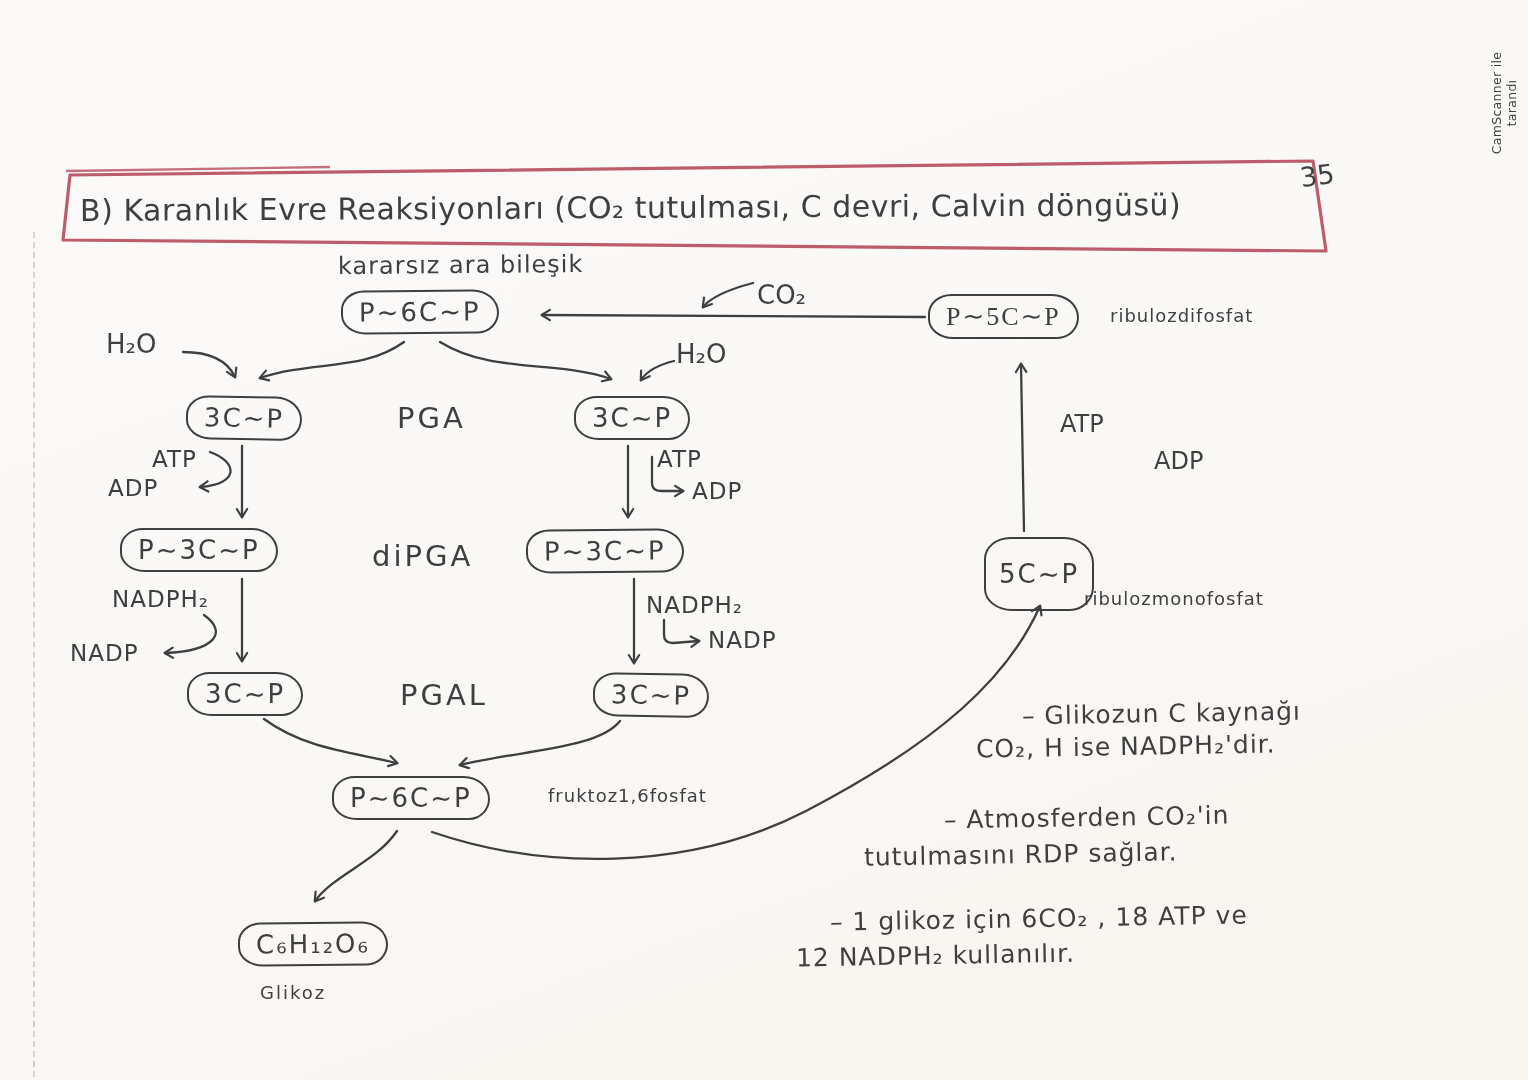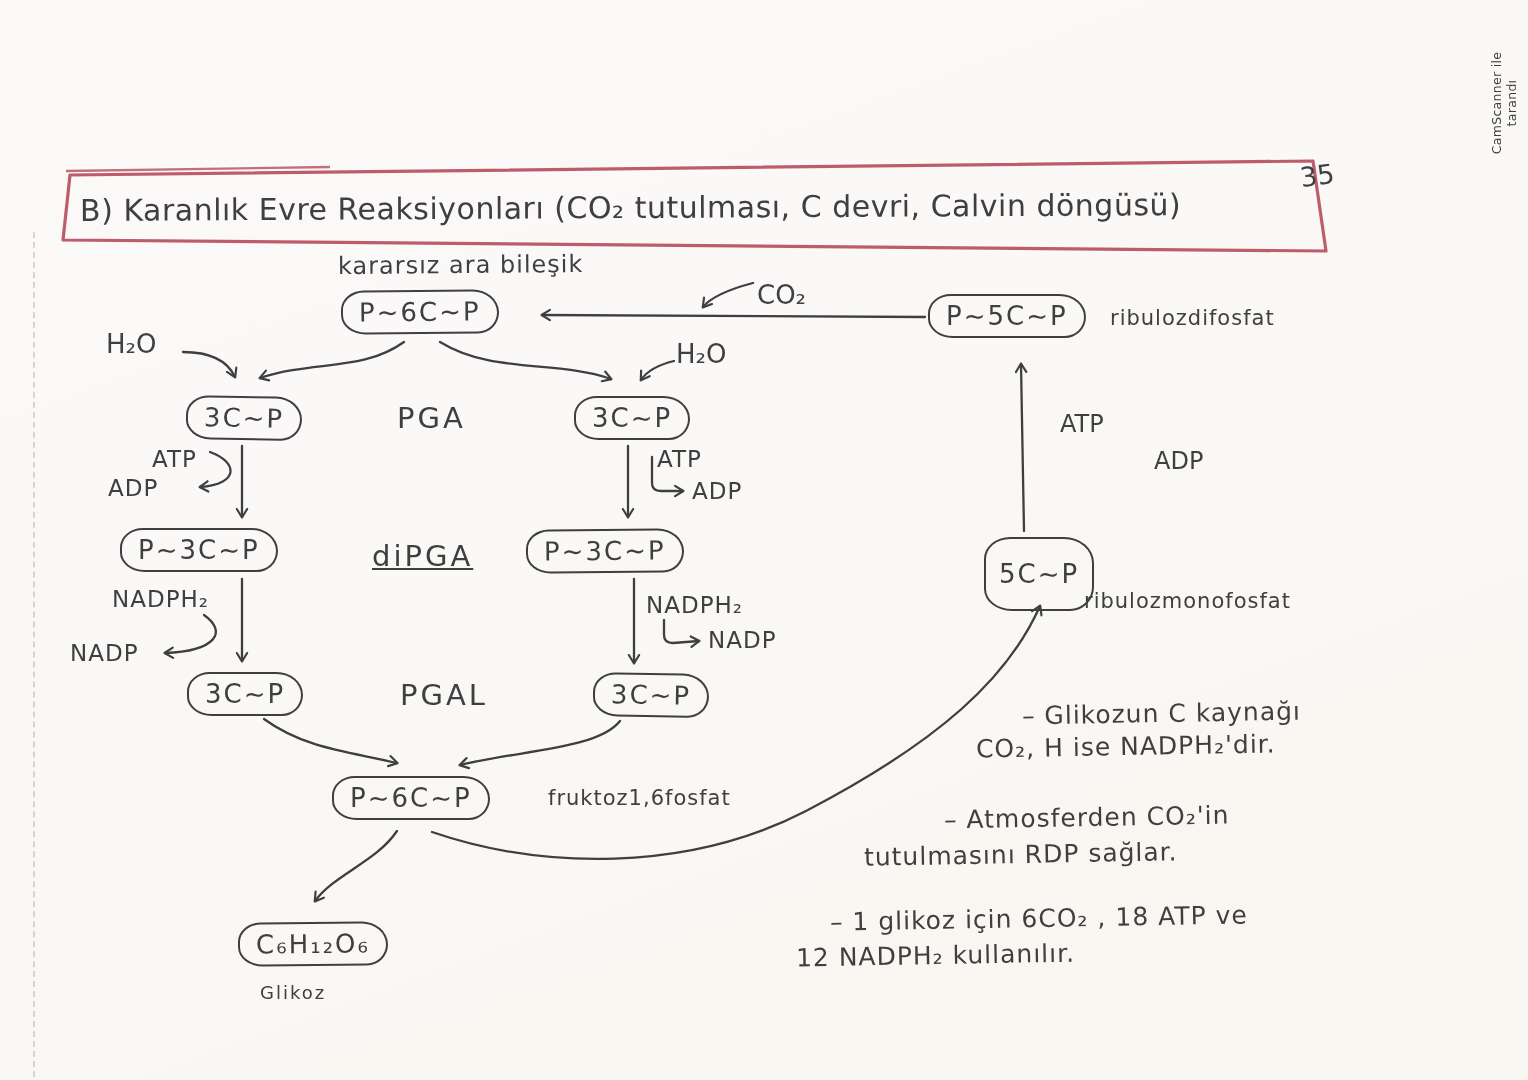--- a/index.html
+++ b/index.html
@@ -9,21 +9,21 @@
     font-family:"DejaVu Sans",sans-serif;color:#3f3e41;
   }
   .lbl{position:absolute;white-space:nowrap;line-height:1.05;}
   .node{
     position:absolute;white-space:nowrap;
     border:2.6px solid #3f3e41;border-radius:26px 30px 24px 28px / 22px 26px 24px 22px;
     padding:5px 16px;font-size:26px;letter-spacing:2px;background:transparent;
   }
   .big{font-size:29px;letter-spacing:3px;}
   .sm{font-size:23px;letter-spacing:1px;}
-  .ann{font-size:21px;letter-spacing:1px;}
+  .ann{font-size:18px;letter-spacing:1px;}
   .note{position:absolute;font-size:25px;letter-spacing:1px;white-space:nowrap;}
   .title-text{position:absolute;font-size:30px;letter-spacing:0.5px;white-space:nowrap;transform:rotate(-0.3deg);}
   .pagenum{position:absolute;font-size:27px;transform:rotate(-8deg);}
   .watermark{
     position:absolute;left:1434px;top:88px;width:140px;text-align:center;
     font-size:12.5px;letter-spacing:0.3px;color:#3d3d3d;transform:rotate(-90deg);
   }
   .edge-line{
     position:absolute;left:33px;top:232px;height:845px;width:0;
     border-left:2px dashed rgba(150,144,138,0.35);
@@ -86,33 +86,33 @@
   <div class="title-text" style="left:80px;top:190px;">B) Karanlık Evre Reaksiyonları (CO₂ tutulması, C devri, Calvin döngüsü)</div>
   <div class="pagenum" style="left:1300px;top:160px;">35</div>
   <div class="watermark">CamScanner ile tarandı</div>
 
   <div class="lbl ann r-05" style="left:338px;top:253px;font-size:24px;">kararsız ara bileşik</div>
   <div class="lbl" style="left:757px;top:254px;font-size:26px;margin-top:28px;">CO₂</div>
   <div class="lbl" style="left:106px;top:331px;font-size:26px;">H₂O</div>
   <div class="lbl" style="left:676px;top:341px;font-size:26px;">H₂O</div>
 
   <div class="node r-05" style="left:341px;top:290px;">P∼6C∼P</div>
-  <div class="node" style="left:928px;top:294px;">P∼5C∼P</div>
+  <div class="node" style="left:928px;top:294px;font-family:Liberation Serif, serif;">P∼5C∼P</div>
   <div class="node r1" style="left:186px;top:396px;">3C∼P</div>
   <div class="node" style="left:574px;top:396px;">3C∼P</div>
   <div class="node" style="left:120px;top:528px;">P∼3C∼P</div>
   <div class="node r-05" style="left:526px;top:529px;">P∼3C∼P</div>
   <div class="node" style="left:187px;top:672px;">3C∼P</div>
   <div class="node r1" style="left:593px;top:673px;">3C∼P</div>
   <div class="node" style="left:332px;top:776px;">P∼6C∼P</div>
   <div class="node" style="left:984px;top:537px;padding:20px 13px;">5C∼P</div>
   <div class="node r-05" style="left:238px;top:922px;">C₆H₁₂O₆</div>
 
   <div class="lbl big" style="left:397px;top:403px;">PGA</div>
-  <div class="lbl big" style="left:372px;top:541px;text-decoration:underline;">diPGA</div>
+  <div class="lbl big" style="left:372px;top:541px;">diPGA</div>
   <div class="lbl big" style="left:390px;top:680px;margin-left:10px;">PGAL</div>
 
   <div class="lbl sm" style="left:152px;top:447px;">ATP</div>
   <div class="lbl sm" style="left:108px;top:476px;">ADP</div>
   <div class="lbl sm" style="left:112px;top:587px;">NADPH₂</div>
   <div class="lbl sm" style="left:70px;top:641px;">NADP</div>
 
   <div class="lbl sm" style="left:657px;top:447px;">ATP</div>
   <div class="lbl sm" style="left:692px;top:479px;">ADP</div>
   <div class="lbl sm" style="left:646px;top:593px;">NADPH₂</div>

